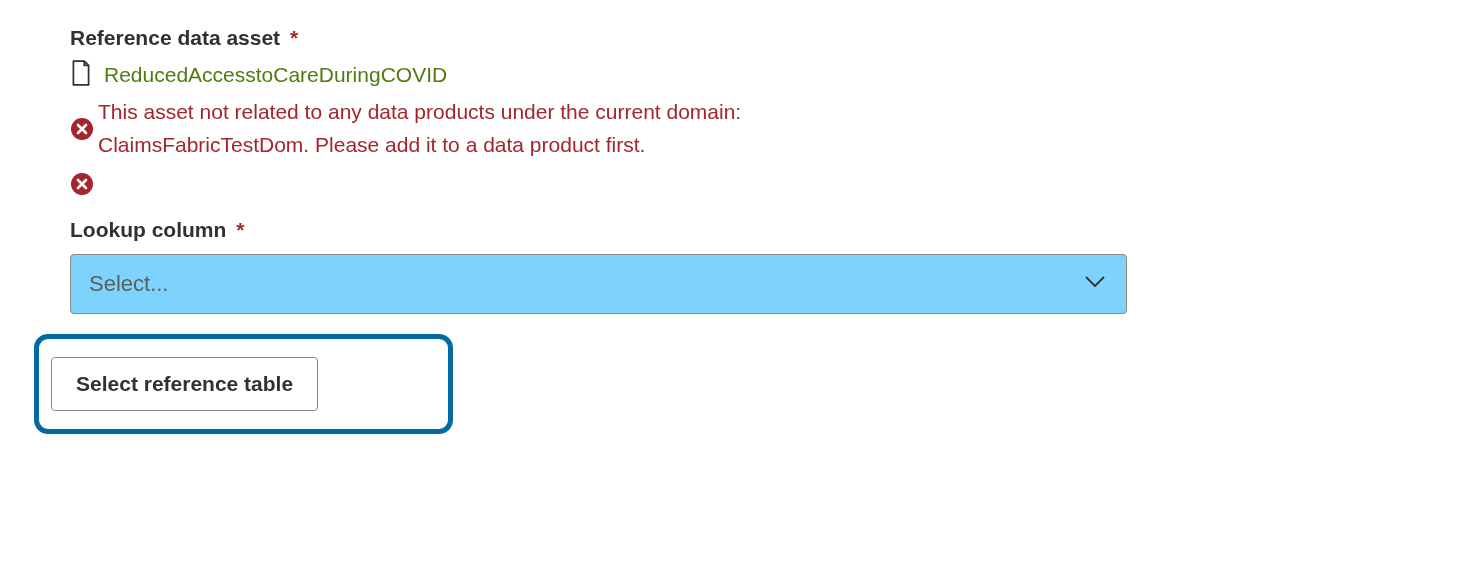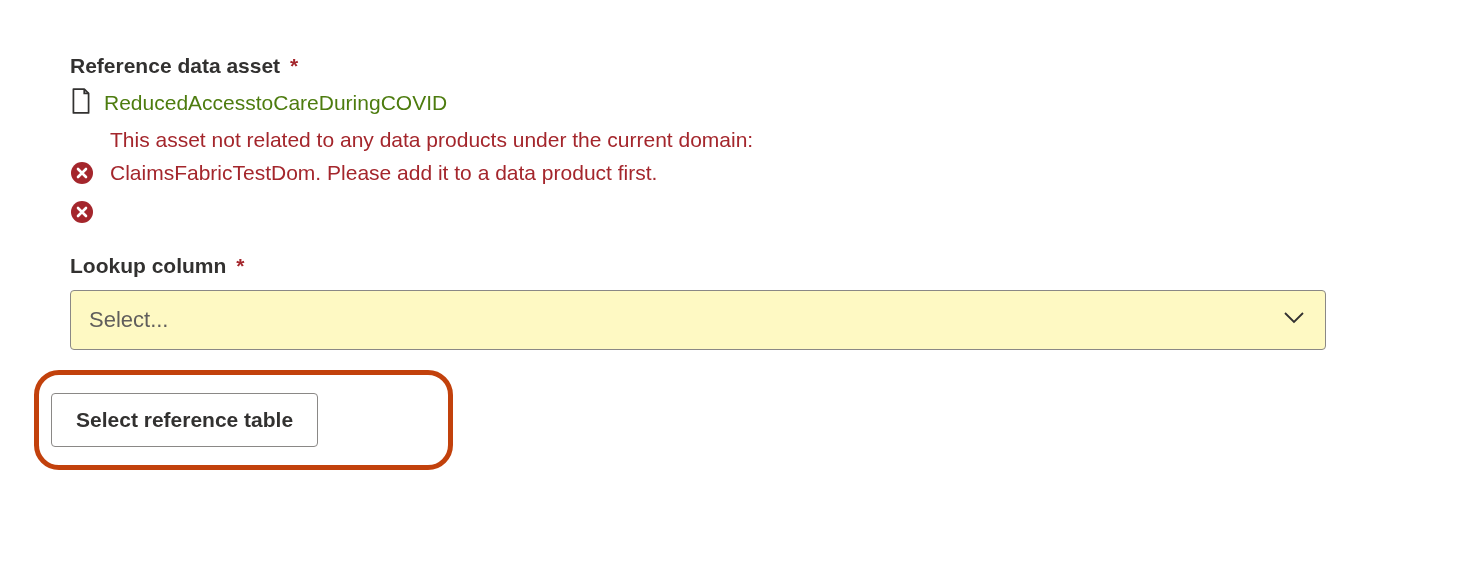--- a/index.html
+++ b/index.html
@@ -8,75 +8,74 @@
       background: #ffffff;
       color: #323130;
       padding: 26px 70px;
       width: 1465px;
     }
     .field-label {
       font-size: 21px;
       font-weight: 600;
       color: #323130;
       margin-bottom: 10px;
-      margin-top: 28px;
     }
     .required-asterisk {
       color: #a4262c;
       margin-left: 4px;
     }
     .asset-row {
       display: flex;
       align-items: center;
       gap: 12px;
       margin-bottom: 6px;
     }
     .asset-name {
       font-size: 21px;
       color: #4d7c0f;
     }
     .error-row {
       display: flex;
-      align-items: flex-end;
-      gap: 16px;
+      align-items: center;
+      gap: 4px;
       margin-bottom: 6px;
     }
     .error-text {
       font-size: 21px;
       color: #a4262c;
       line-height: 1.55;
       max-width: 790px;
     }
     .error-icon-wrap {
       flex-shrink: 0;
       margin-top: 5px;
     }
     .section-gap {
-      margin-top: 26px;
+      margin-top: 18px;
     }
     .dropdown {
-      width: 1256px;
+      width: 1057px;
       height: 60px;
       border: 1px solid #8a8886;
       border-radius: 4px;
-      background: #fef9c3;
+      background: #7dd3fc;
       display: flex;
       align-items: center;
       justify-content: space-between;
       padding: 0 20px 0 18px;
       margin-top: 12px;
       cursor: pointer;
     }
     .dropdown-placeholder {
       font-size: 22px;
       color: #605e5c;
     }
     .highlight-box {
-      border: 5px solid #c2410c;
-      border-radius: 25px;
+      border: 5px solid #0369a1;
+      border-radius: 14px;
       display: inline-block;
       padding: 18px 130px 18px 12px;
       margin-top: 20px;
       margin-left: -36px;
     }
     .ref-button {
       border: 1px solid #8a8886;
       border-radius: 4px;
       background: #ffffff;
       padding: 14px 24px;

